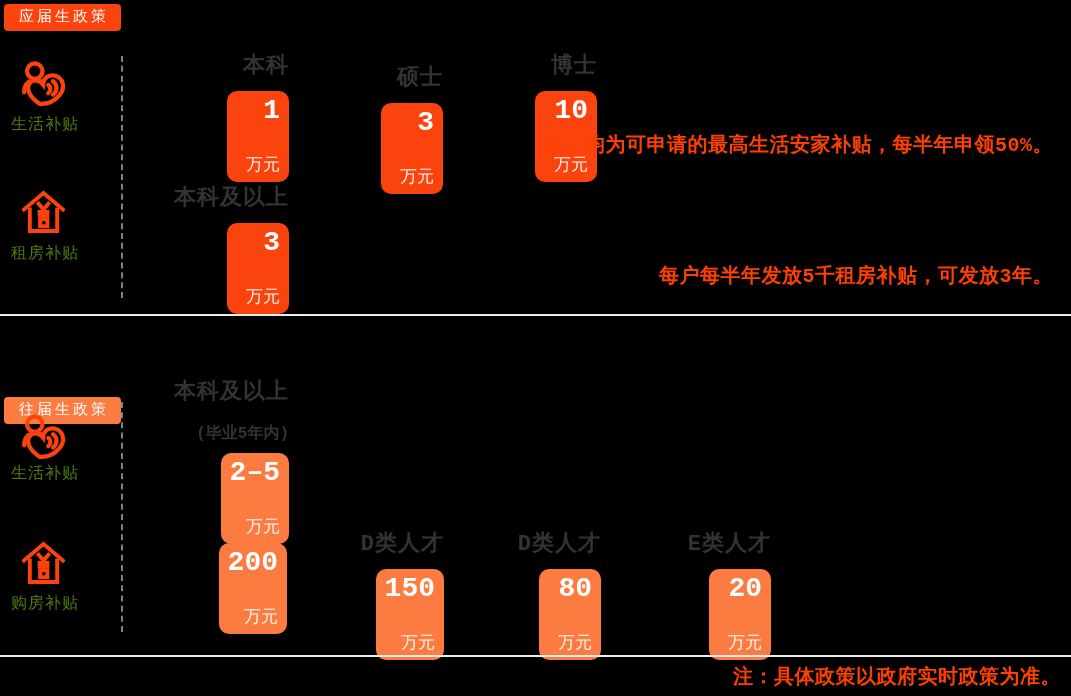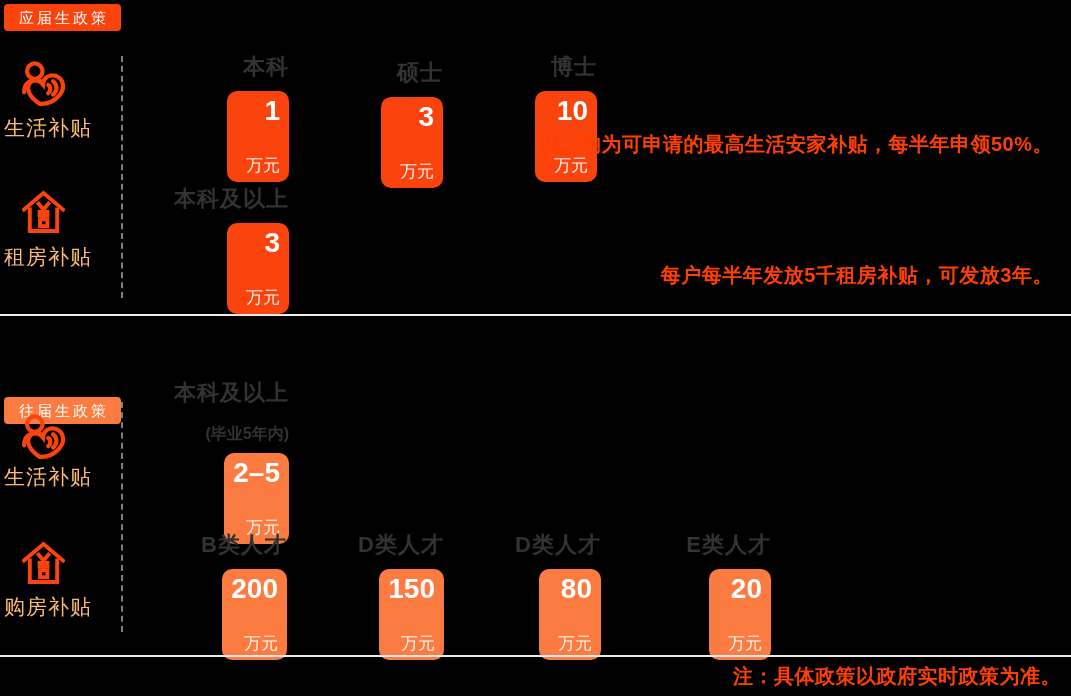--- a/index.html
+++ b/index.html
@@ -1,31 +1,31 @@
 <!DOCTYPE html>
 <html><head>
 <meta charset="utf-8">
 <style>
   html,body{margin:0;padding:0;background:#000;}
   .canvas{
     position:relative;width:1071px;height:696px;background:#000;overflow:hidden;
-    font-family:Liberation Sans, sans-serif;
+    font-family:Liberation Mono, monospace;
   }
   .badge{
     position:absolute;left:4px;background:#fb430d;color:#fff;
     font-size:15px;letter-spacing:3px;line-height:1;
     padding:6px 12px 6px 15px;border-radius:4px;font-weight:500;
   }
   .badge.orange{background:#fc7b40;margin-top:48px;}
   .vline{
     position:absolute;left:121px;width:0;border-left:2px dashed #808080;
   }
   .icon{position:absolute;}
   .side-label{
-    position:absolute;left:4px;color:#fdba74;font-size:21px;letter-spacing:1px;
+    position:absolute;left:11px;color:#4d7c0f;font-size:16px;letter-spacing:1px;
     font-weight:500;white-space:nowrap;
   }
   .col{position:absolute;width:160px;text-align:right;}
   .col-header{
     color:#333;font-size:22px;font-weight:700;letter-spacing:1px;
     line-height:26px;white-space:nowrap;
   }
   .col-sub{color:#333;font-size:16px;font-weight:700;line-height:20px;margin-top:18px;}
   .card{
     display:inline-block;min-width:44px;margin-top:11px;padding:4px 9px 6px;
@@ -68,21 +68,21 @@
   <div class="side-label" style="top:114px">生活补贴</div>
 
   <div class="col" style="left:129px;top:54px">
     <div class="col-header">本科</div>
     <div class="card">
       <div class="card-num">1</div>
       <div class="card-unit">万元</div>
     </div>
   </div>
 
-  <div class="col" style="left:283px;top:60px">
+  <div class="col" style="left:283px;top:66px">
     <div class="col-header">硕士</div>
     <div class="card">
       <div class="card-num">3</div>
       <div class="card-unit">万元</div>
     </div>
   </div>
 
   <div class="col" style="left:437px;top:54px">
     <div class="col-header">博士</div>
     <div class="card">
@@ -149,21 +149,20 @@
         <path d="M2 21 L22 4 L42 21"></path>
         <path d="M8 21 V43 H36 V21"></path>
         <path d="M17 15 L22 21 L27 15 M22 21 V28 M18 23.5 H26 M18 27 H26"></path>
         <rect x="18.5" y="31" width="7.5" height="7"></rect>
       </g>
     </svg>
   </div>
   <div class="side-label" style="top:593px">购房补贴</div>
 
   <div class="col" style="left:127px;top:532px">
-    <div class="col-header">B类人才</div>
     <div class="card orange">
       <div class="card-num">200</div>
       <div class="card-unit">万元</div>
     </div>
   </div>
 
   <div class="col" style="left:284px;top:532px">
     <div class="col-header">D类人才</div>
     <div class="card orange">
       <div class="card-num">150</div>

